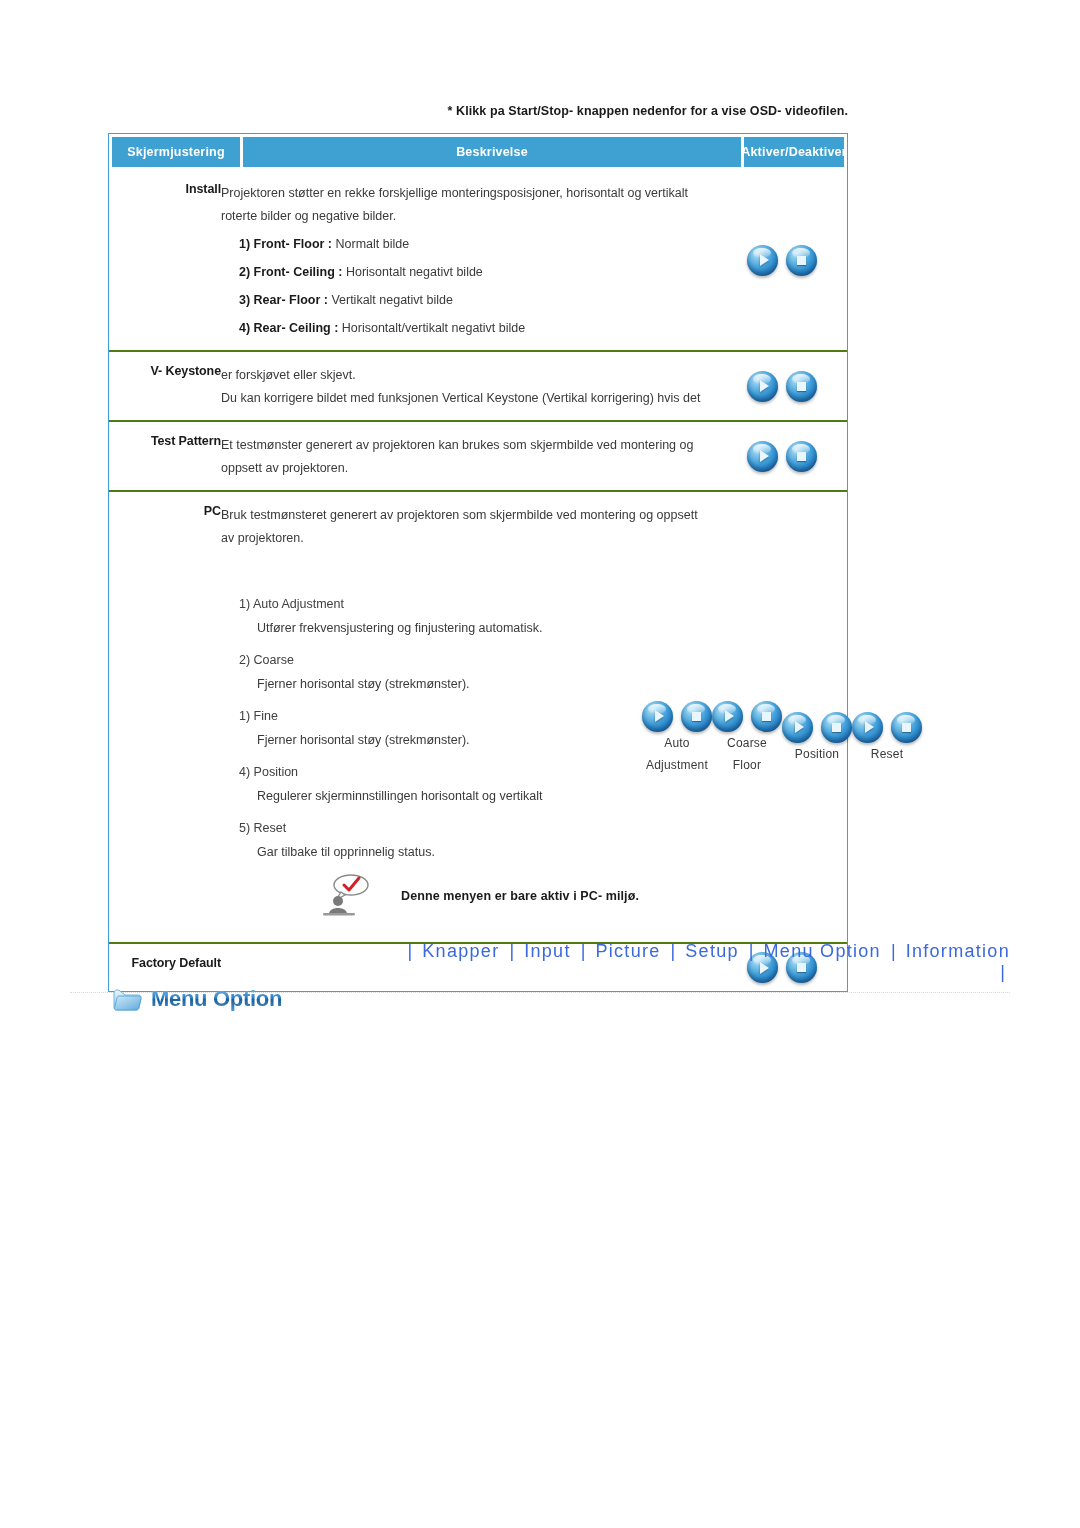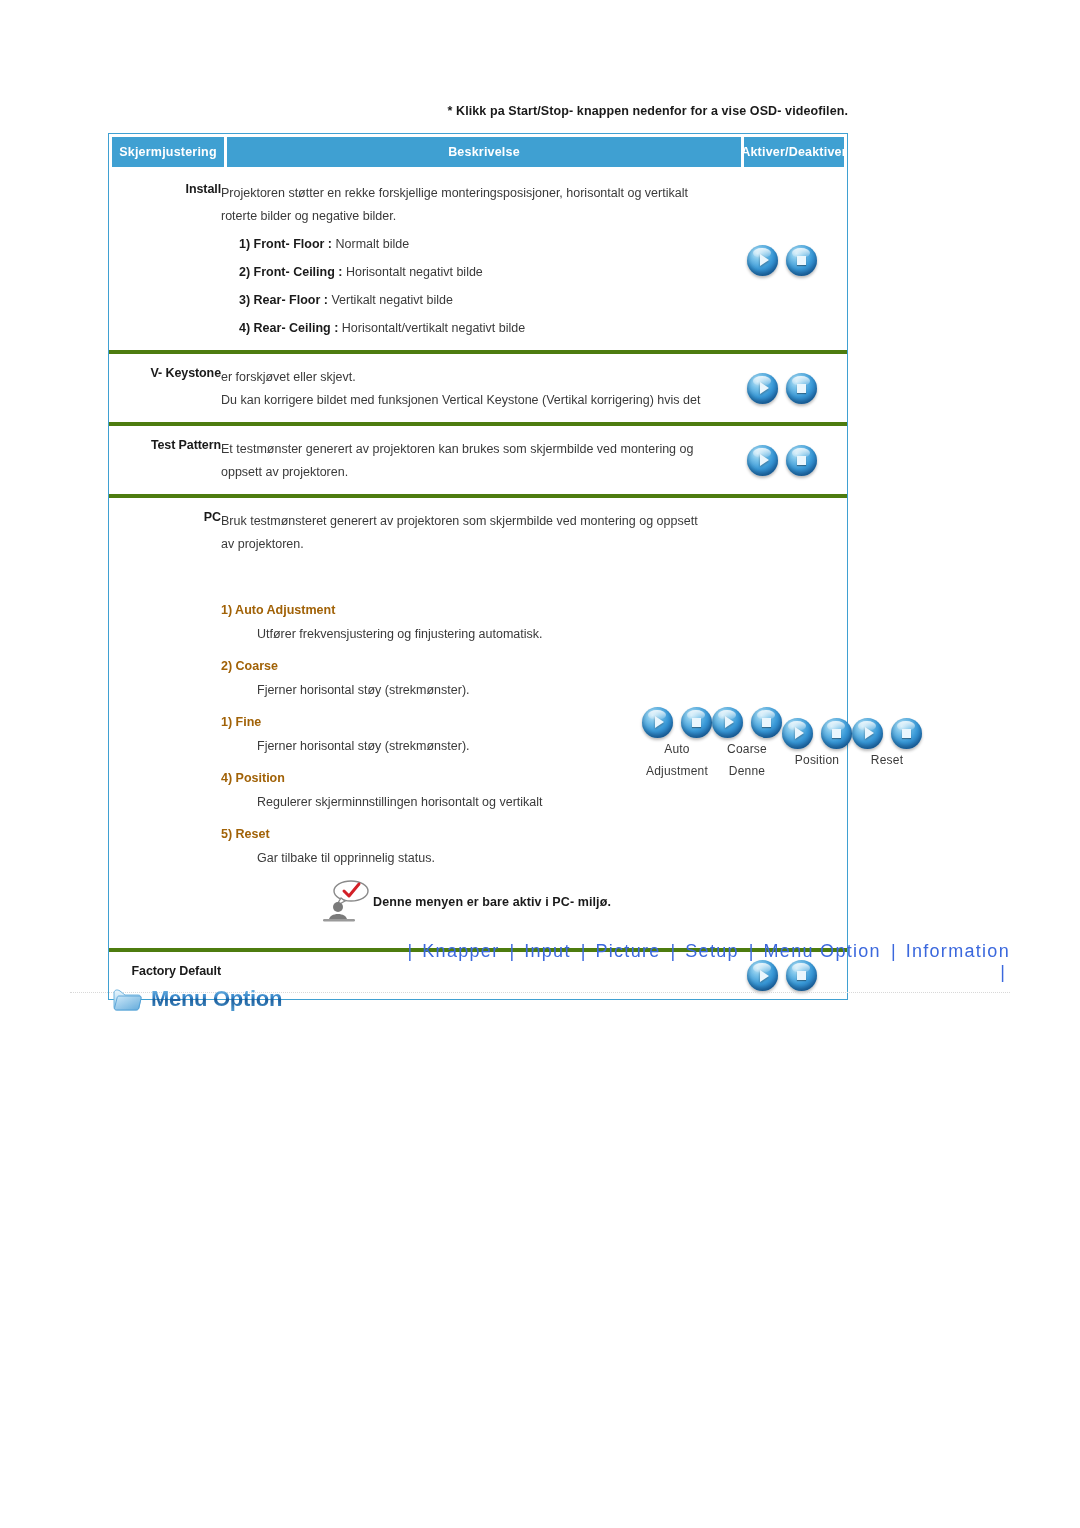--- a/index.html
+++ b/index.html
@@ -51,27 +51,27 @@
     color: #ffffff;
     font-size: 12.5px;
     font-weight: bold;
     display: flex;
     align-items: center;
     justify-content: center;
     letter-spacing: 0.2px;
     height: 30px;
     box-sizing: border-box;
   }
-  .th-col1 { width: 112px; }
+  .th-col1 { width: 128px; }
   .th-col2 { flex: 1; margin-left: 3px; }
   .th-col3 { width: 100px; margin-left: 3px; }
 
   .trow {
     display: flex;
-    border-top: 4px solid #4d7c0f;
+    border-top: 2px solid #4d7c0f;
     box-sizing: border-box;
     position: relative;
   }
   .trow.first { border-top: none; }
 
   .cell-name {
     width: 112px;
     flex: 0 0 112px;
     padding: 12px 0 10px 14px;
     box-sizing: border-box;
@@ -103,23 +103,24 @@
   .desc-line { margin: 0 0 0 0; }
   .sub-item {
     margin-left: 18px;
     margin-top: 5px;
   }
   .sub-item b {
     font-weight: bold;
     color: #1a1a1a;
   }
   .sub-head {
+    margin-left: 18px;
     margin-top: 9px;
-    font-weight: bold;
-    color: #a16207;
+    font-weight: normal;
+    color: #404040;
   }
   .sub-body {
     margin-left: 36px;
     margin-top: 1px;
     color: #3a3a3a;
   }
   .spacer-lg { height: 34px; }
 
   
   .btn-pair {
@@ -194,20 +195,21 @@
   }
   .note-icon {
     width: 52px; height: 44px;
     position: relative;
     flex: 0 0 52px;
   }
   .note-text {
     font-size: 12.5px;
     font-weight: bold;
     color: #1a1a1a;
+    margin-left: 28px;
     letter-spacing: 0.1px;
   }
 
   
   .bottom-nav {
     position: absolute;
     left: 70px;
     top: 941px;
     width: 940px;
     border-bottom: 1px dotted #d8d8d8;
@@ -381,21 +383,21 @@
       <div class="btn-group">
         <div class="btn-pair">
           <div class="ball">
               <span class="glyph glyph-play"></span>
             </div>
           <div class="ball">
               <span class="glyph glyph-stop"></span>
             </div>
         </div>
         <div class="btn-label">Coarse</div>
-        <div class="btn-label">Denne</div>
+        <div class="btn-label">Floor</div>
       </div>
 
       <div class="btn-group">
         <div class="btn-pair">
           <div class="ball">
               <span class="glyph glyph-play"></span>
             </div>
           <div class="ball">
               <span class="glyph glyph-stop"></span>
             </div>

